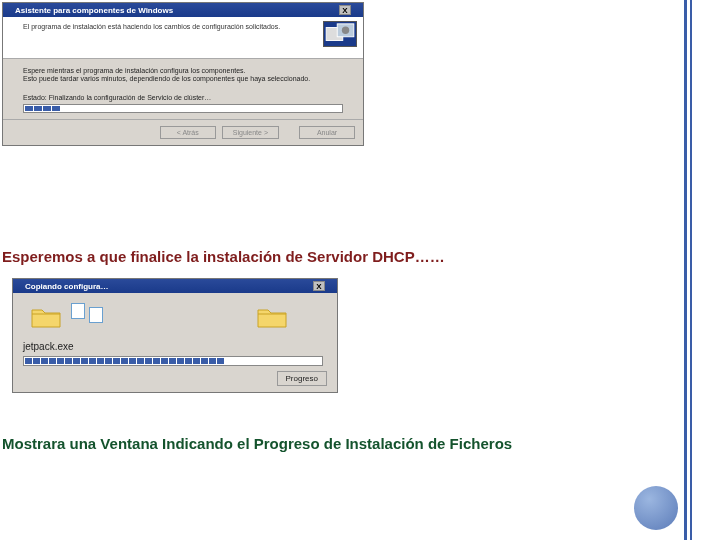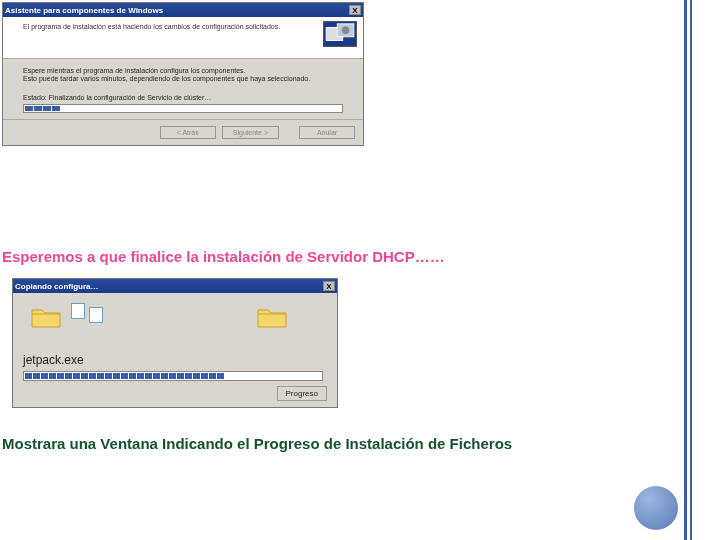--- a/index.html
+++ b/index.html
@@ -29,21 +29,21 @@
     width: 362px;
     background: #d9d5cf;
     border: 1px solid #777;
     font-size: 8px;
     color: #222;
   }
   .titlebar {
     background: linear-gradient(#2a4a9a,#1a3a8a);
     color: #fff;
     height: 14px;
-    padding: 1px 2px;
+    padding: 1px 12px;
     font-size: 8px;
     display: flex;
     justify-content: space-between;
     align-items: center;
     font-weight: bold;
   }
   .titlebar .closebtn {
     background: #c0c0c0;
     color: #000;
     width: 12px;
@@ -111,21 +111,21 @@
     text-align: center;
   }
   
   .caption1 {
     position: absolute;
     left: 2px;
     top: 248px;
     font-size: 15px;
     font-weight: bold;
     font-family: Arial,sans-serif;
-    color: #ec4899;
+    color: #7f1d1d;
   }
   .caption2 {
     position: absolute;
     left: 2px;
     top: 435px;
     font-size: 15px;
     font-weight: bold;
     color: #14532d;
   }
   
@@ -159,21 +159,21 @@
   .paper {
     position: absolute;
     width: 14px;
     height: 16px;
     background: #fff;
     border: 1px solid #6aa0d0;
     top: 4px;
     left: 48px;
   }
   .paper2 { left: 66px; top: 8px; }
-  .fname { font-size: 12px; color: #222; margin-top: 16px; }
+  .fname { font-size: 10px; color: #222; margin-top: 4px; }
   .fpath { font-size: 8px; color: #222; }
   .pbar2-wrap {
     margin-top: 4px;
     width: 300px;
     height: 10px;
     border: 1px solid #888;
     background: #fff;
     padding: 1px;
     display: flex;
   }

